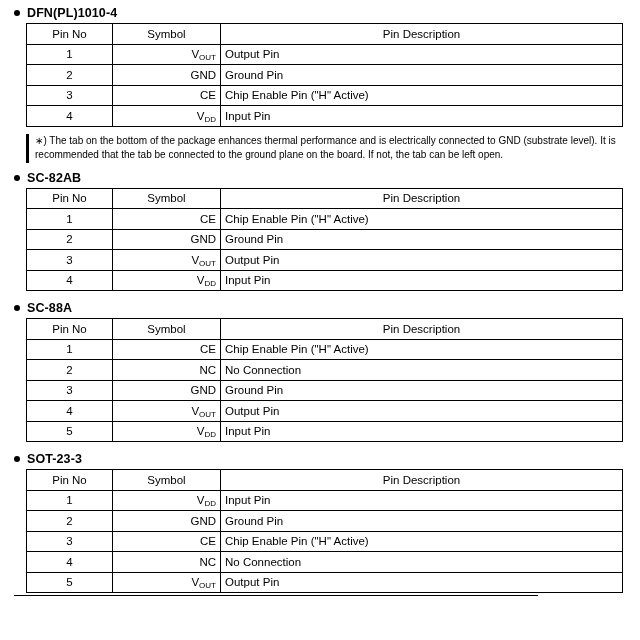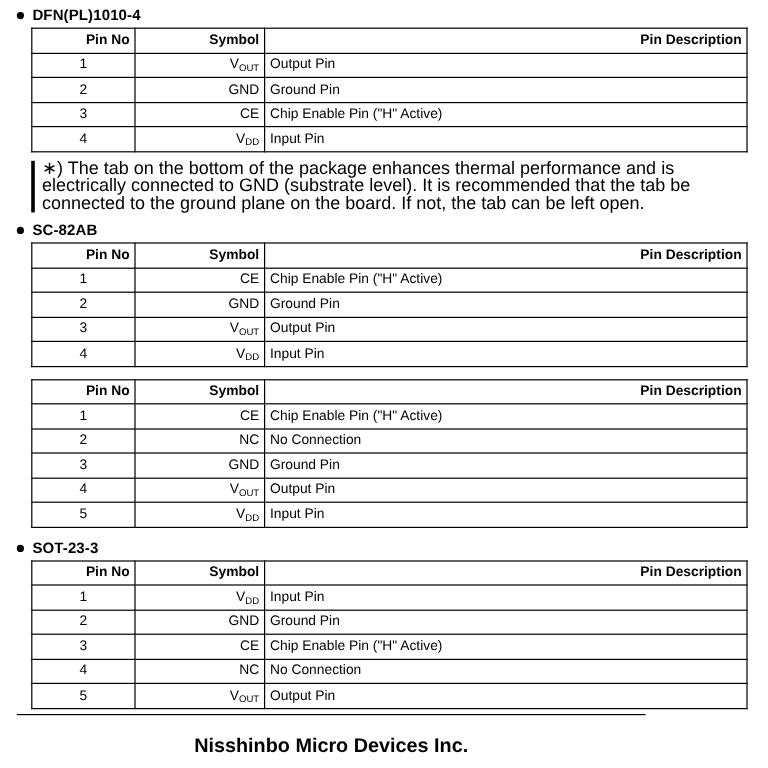--- a/index.html
+++ b/index.html
@@ -50,22 +50,22 @@
   }
   table.pin-table th,
   table.pin-table td {
     border: 1px solid #000;
     font-size: 11.5px;
     height: 20.5px;
     padding: 0 4px;
     box-sizing: border-box;
   }
   table.pin-table th {
-    font-weight: bold;
-    text-align: right;
+    font-weight: normal;
+    text-align: center;
     background: #ffffff;
   }
   td.c-pinno {
     text-align: center;
     width: 86px;
   }
   td.c-symbol {
     text-align: right;
     width: 108px;
   }
@@ -87,21 +87,21 @@
     margin: 7px 0 8px 12px;
     width: 600px;
   }
   .note-bar {
     width: 3px;
     background: #000;
     margin-right: 6px;
     flex: 0 0 auto;
   }
   .note-text {
-    font-size: 15px;
+    font-size: 10px;
     line-height: 14.5px;
   }
   .footer-rule {
     position: absolute;
     left: 14px;
     right: 14px;
     bottom: 44px;
     border-top: 1.5px solid #000;
   }
   .footer-title {
@@ -194,20 +194,24 @@
         <tr>
           <td class="c-pinno">4</td>
           <td class="c-symbol"><span>V</span><sub>DD</sub></td>
           <td class="c-desc">Input Pin</td>
         </tr>
       </tbody>
     </table>
   </div>
 
   <div class="section" style="margin-top:10px;">
+    <div class="section-heading">
+      <span class="bullet"></span>
+      <span>SC-88A</span>
+    </div>
     <table class="pin-table">
       <thead>
         <tr>
           <th class="h-pinno">Pin No</th>
           <th class="h-symbol">Symbol</th>
           <th>Pin Description</th>
         </tr>
       </thead>
       <tbody>
         <tr>
@@ -276,15 +280,14 @@
         <tr>
           <td class="c-pinno">5</td>
           <td class="c-symbol"><span>V</span><sub>OUT</sub></td>
           <td class="c-desc">Output Pin</td>
         </tr>
       </tbody>
     </table>
   </div>
 
   <div class="footer-rule"></div>
-  <div class="footer-title">Nisshinbo Micro Devices Inc.</div>
 
 </div>
 
 </body></html>

